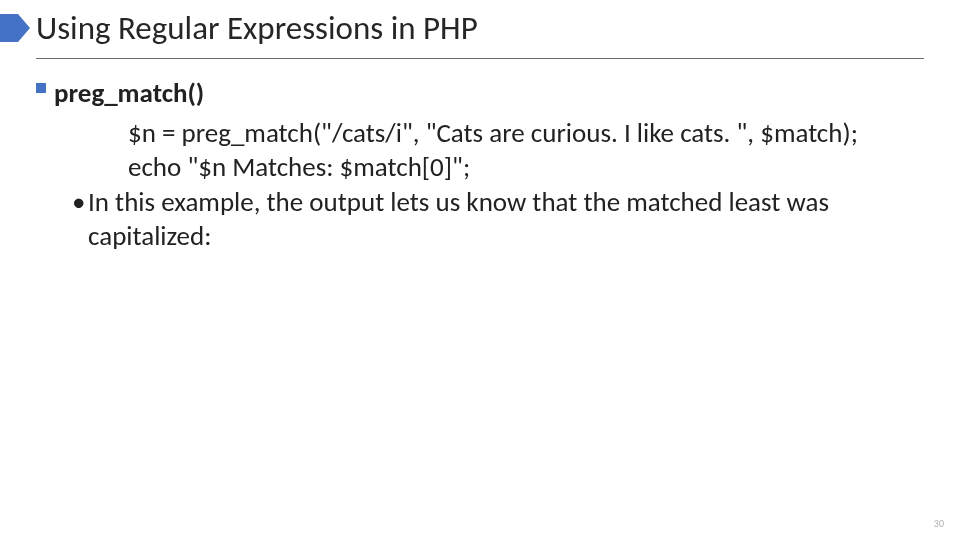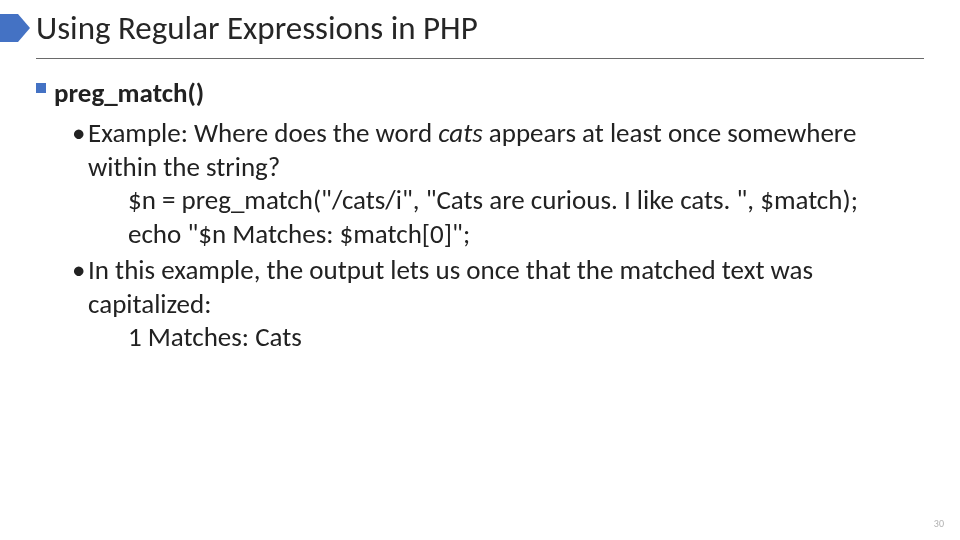--- a/index.html
+++ b/index.html
@@ -107,25 +107,21 @@
 
 <div class="slide">
   <div class="header-bar"></div>
   <div class="header-tri"></div>
   <div class="title">Using Regular Expressions in PHP</div>
   <div class="hr"></div>
 
   <div class="body">
     <div class="l1">preg_match()</div>
 
-    <div class="l2">
-      <span>Example: Where does the word </span><span class="italic">cats</span><span> appears at least once somewhere within the string?</span>
-    </div>
     <div class="l3">$n = preg_match("/cats/i", "Cats are curious. I like cats. ", $match);</div>
     <div class="l3">echo "$n Matches: $match[0]";</div>
 
 
-    <div class="l2">In this example, the output lets us once that the matched text was capitalized:</div>
-    <div class="l3">1 Matches: Cats</div>
+    <div class="l2">In this example, the output lets us know that the matched least was capitalized:</div>
   </div>
 
   <div class="pagenum">30</div>
 </div>
 
 </body></html>

